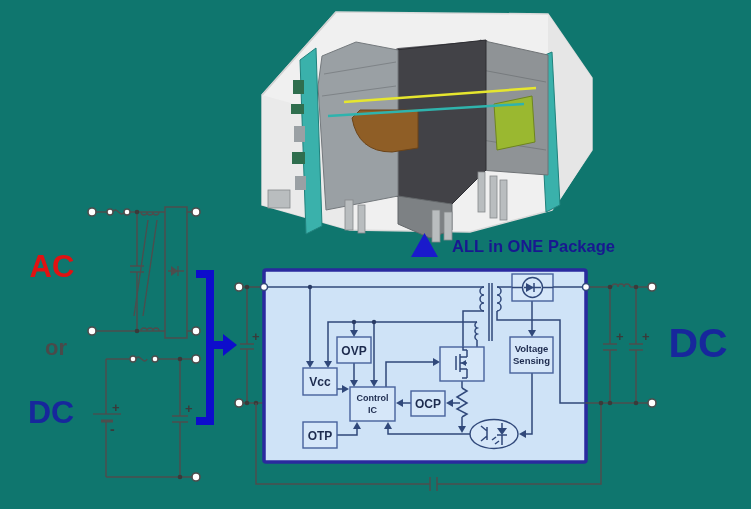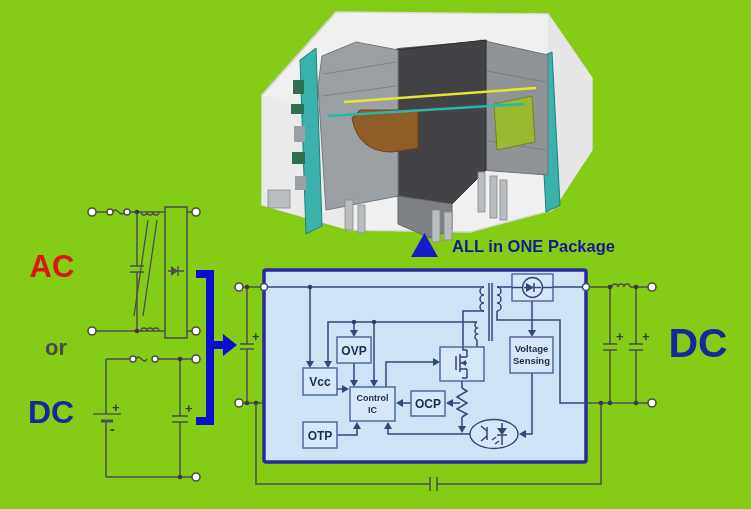--- a/index.html
+++ b/index.html
@@ -1,16 +1,16 @@
 <!DOCTYPE html>
 <html><head>
 <meta charset="utf-8">
 <style>
   html,body{margin:0;padding:0;background:#ffffff;}
-  #stage{position:relative;width:751px;height:509px;background:#84cc16;overflow:hidden;
+  #stage{position:relative;width:751px;height:509px;background:#0f766e;overflow:hidden;
          font-family:"Liberation Sans",sans-serif;}
   svg{display:block;}
   text{font-family:"Liberation Sans",sans-serif;}
   .wire{stroke:#4d4d4d;stroke-width:1.5;fill:none;}
   .wire-thin{stroke:#4d4d4d;stroke-width:1.3;fill:none;}
   .iwire{stroke:#30487a;stroke-width:1.5;fill:none;}
   .term{fill:#ffffff;stroke:#4d4d4d;stroke-width:1.6;}
   .fusec{fill:#ffffff;stroke:#4d4d4d;stroke-width:1.4;}
   .dot{fill:#3a3a3a;stroke:none;}
   .idot{fill:#2a3c66;stroke:none;}

